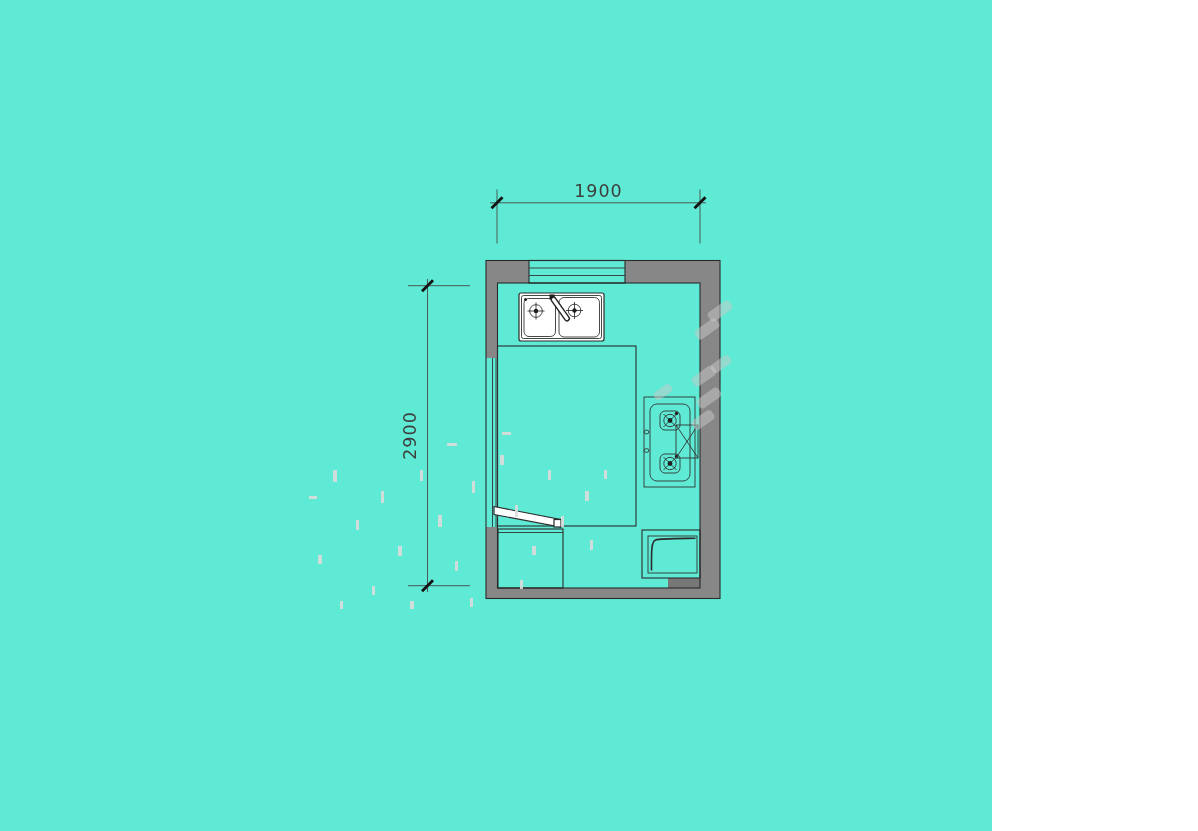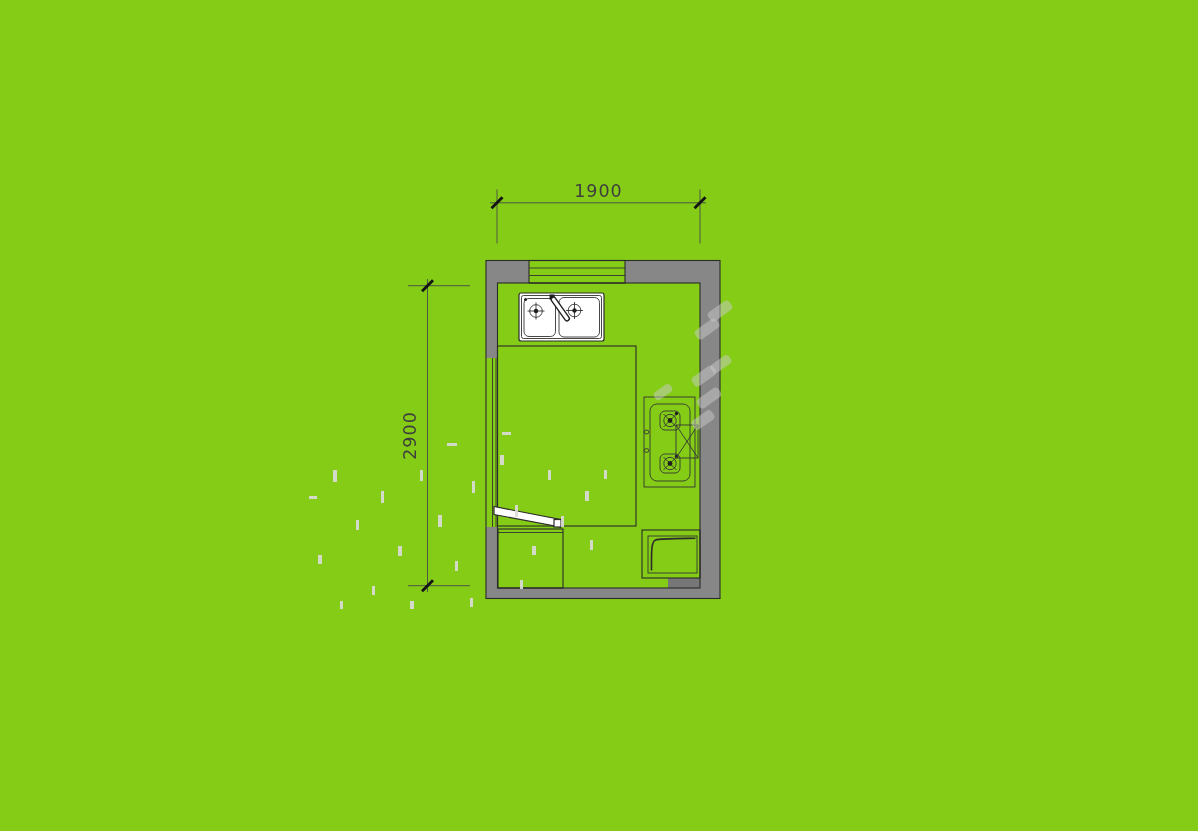--- a/index.html
+++ b/index.html
@@ -1,16 +1,16 @@
 <!DOCTYPE html>
 <html><head>
 <meta charset="utf-8">
 <style>
   html,body{margin:0;padding:0;background:#ffffff;}
-  .canvas{position:relative;width:1198px;height:831px;background:#84cc16;overflow:hidden;
+  .canvas{position:relative;width:992px;height:831px;background:#5eead4;overflow:hidden;
           font-family:"DejaVu Sans",sans-serif;}
   svg{position:absolute;left:0;top:0;}
   .wall{fill:#878787;stroke:none;}
   .ln{fill:none;stroke:#2b2b2b;stroke-width:1.1;}
   .thin{fill:none;stroke:#333333;stroke-width:0.9;}
   .fix{fill:#ffffff;stroke:#2b2b2b;stroke-width:1.2;}
   .fill-dark{fill:#1e1e1e;stroke:none;}
   .dim{fill:none;stroke:#4a4a4a;stroke-width:0.9;}
   .tick{fill:none;stroke:#141414;stroke-width:2.8;}
   .dim-label{font-family:"DejaVu Sans",sans-serif;font-size:17.5px;fill:#3e3e3e;

